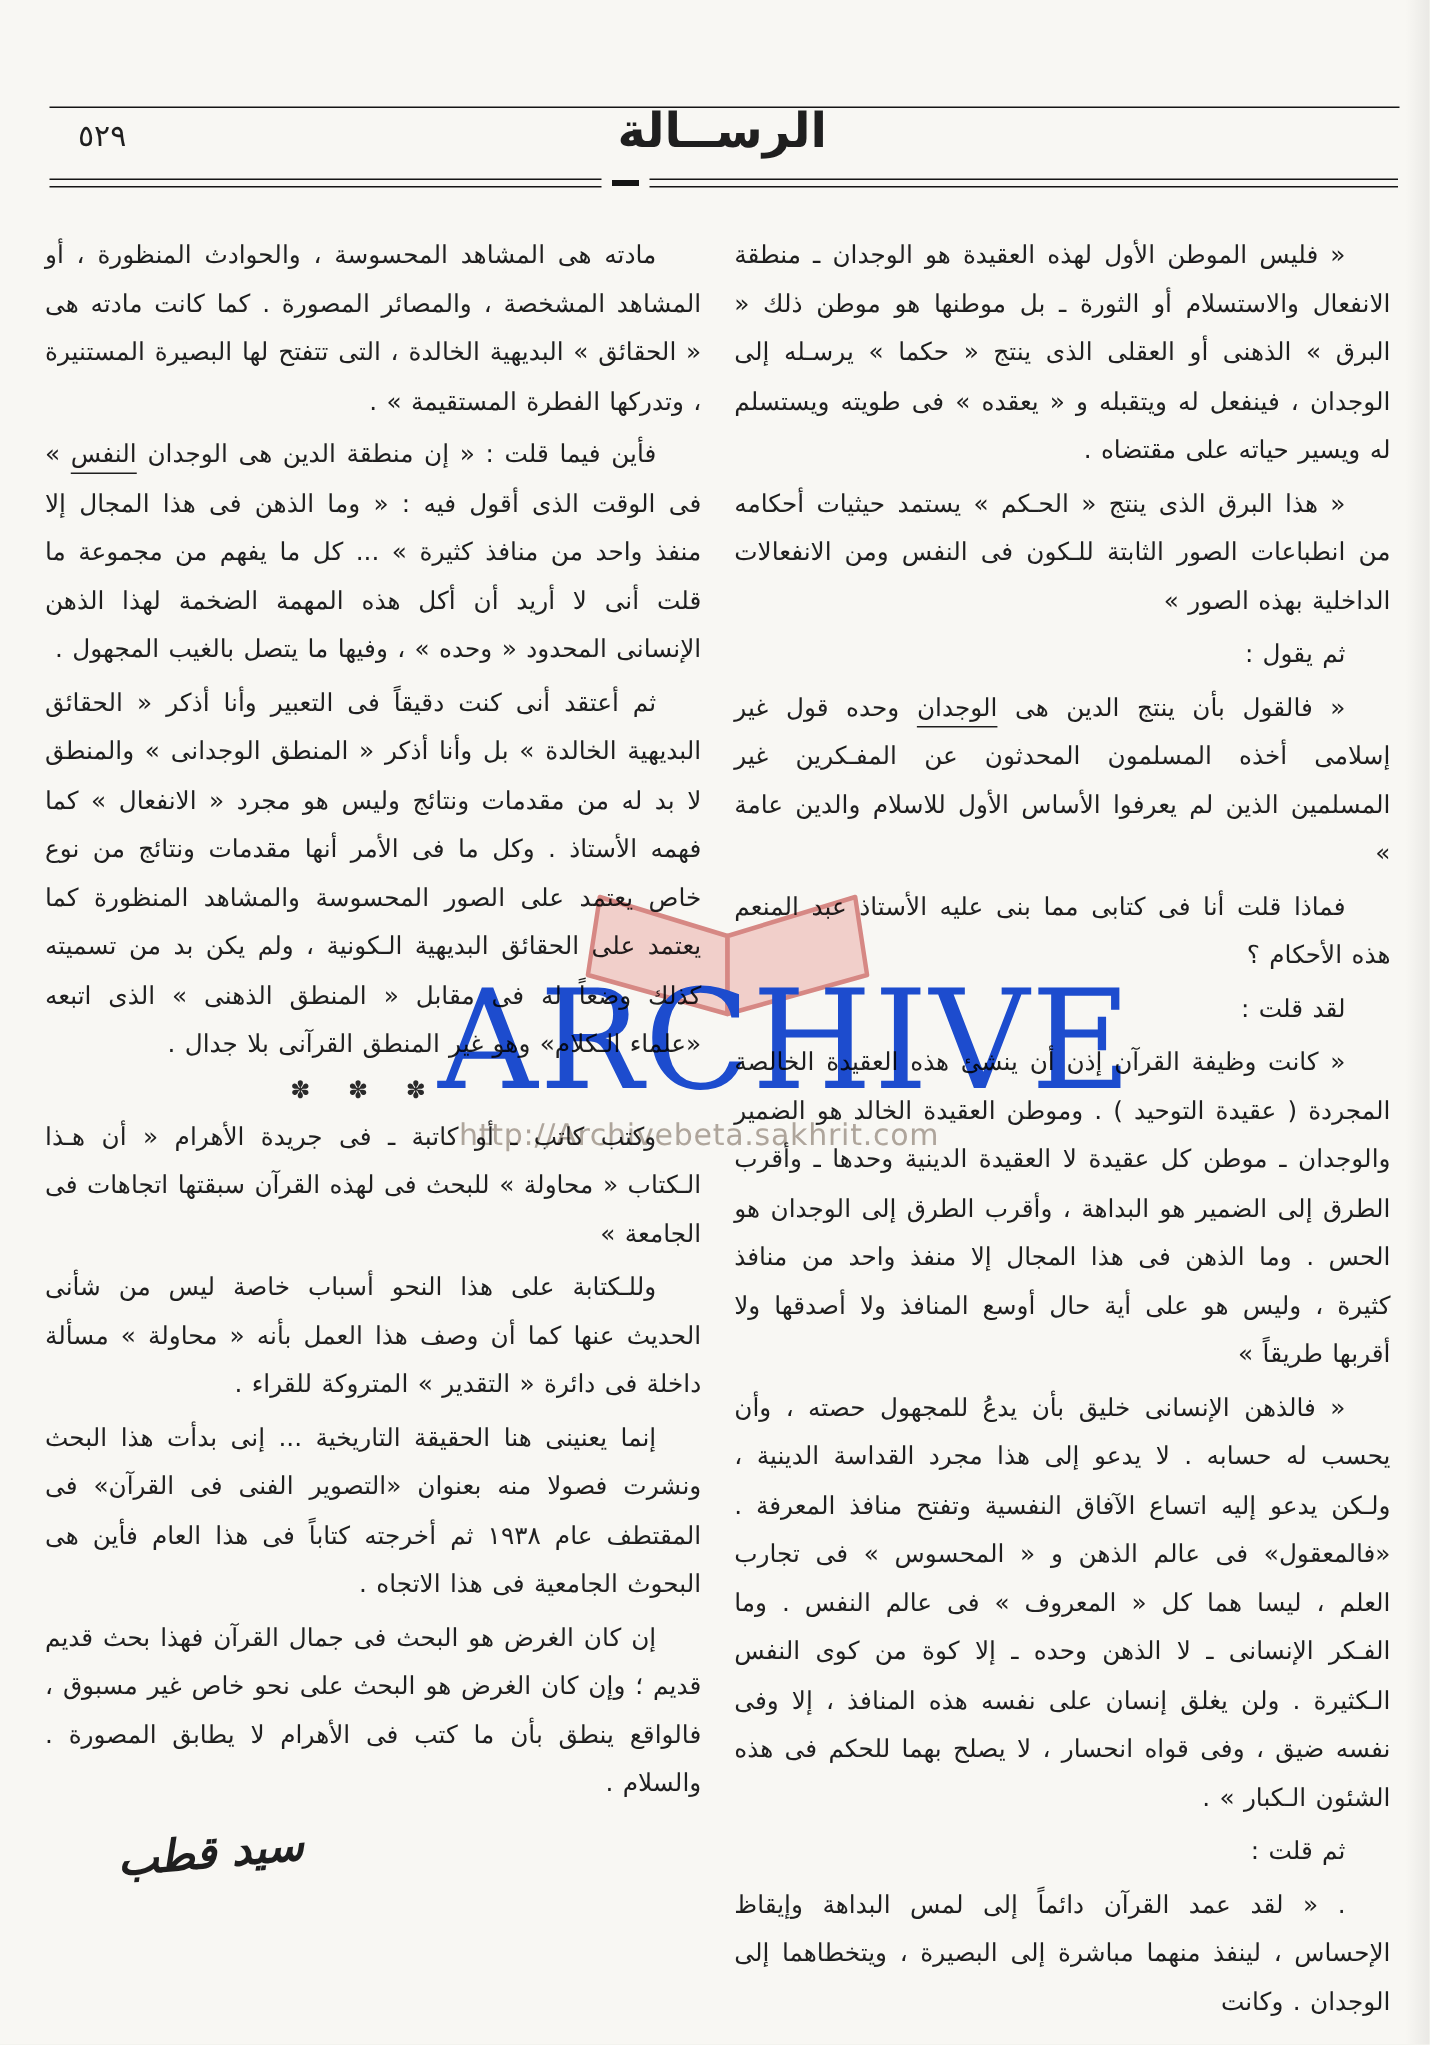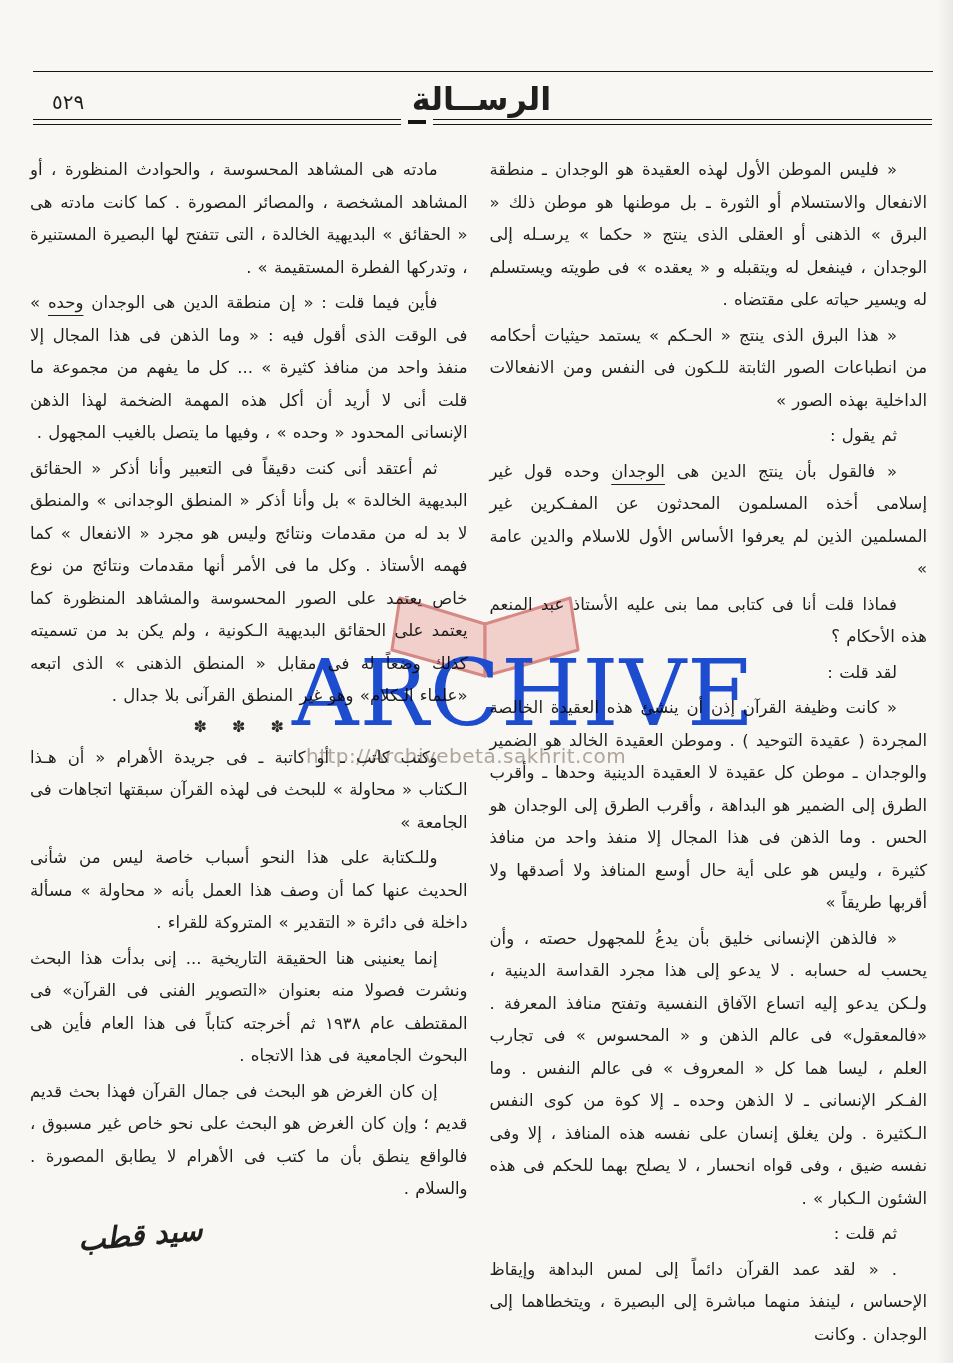--- a/index.html
+++ b/index.html
@@ -5,21 +5,21 @@
   html,body{margin:0;padding:0;}
   body{background:#e9e7e2;font-family:"DejaVu Sans",sans-serif;}
   .page{
     position:relative;width:953px;height:1363px;margin:0 auto;
     background:#f8f7f3;overflow:hidden;color:#1f1f1f;
   }
   .page::after{content:"";position:absolute;top:0;right:0;width:16px;height:100%;
     background:linear-gradient(to right,rgba(0,0,0,0),rgba(0,0,0,0.06));pointer-events:none;}
   
   .top-rule{position:absolute;top:71px;left:33px;right:20px;border-top:1.6px solid #141414;}
-  .page-header{position:absolute;top:80px;left:0;right:0;height:48px;padding-left:34px;}
+  .page-header{position:absolute;top:68px;left:0;right:0;height:48px;padding-left:34px;}
   .page-number{position:absolute;left:52px;top:10px;font-size:20px;letter-spacing:2px;}
   .journal-title{position:absolute;left:0;right:30px;top:0;text-align:center;
     font-size:32px;font-weight:bold;margin-left:40px;}
   .double-rule{position:absolute;top:119px;left:33px;right:21px;height:4px;
     border-top:1.5px solid #151515;border-bottom:1.5px solid #151515;}
   .rule-dash{position:absolute;left:368px;top:-4px;width:32px;height:12px;background:#f8f7f3;
     display:flex;align-items:center;justify-content:center;}
   .rule-dash::after{content:"";width:18px;height:3.5px;background:#151515;}
   
   .watermark{position:absolute;inset:0;pointer-events:none;mix-blend-mode:multiply;z-index:3;}
@@ -74,21 +74,21 @@
       <p>فماذا قلت أنا فى كتابى مما بنى عليه الأستاذ عبد المنعم هذه الأحكام ؟</p>
       <p>لقد قلت :</p>
       <p>« كانت وظيفة القرآن إذن أن ينشئ هذه العقيدة الخالصة المجردة ( عقيدة التوحيد ) . وموطن العقيدة الخالد هو الضمير والوجدان ـ موطن كل عقيدة لا العقيدة الدينية وحدها ـ وأقرب الطرق إلى الضمير هو البداهة ، وأقرب الطرق إلى الوجدان هو الحس . وما الذهن فى هذا المجال إلا منفذ واحد من منافذ كثيرة ، وليس هو على أية حال أوسع المنافذ ولا أصدقها ولا أقربها طريقاً »</p>
       <p>« فالذهن الإنسانى خليق بأن يدعُ للمجهول حصته ، وأن يحسب له حسابه . لا يدعو إلى هذا مجرد القداسة الدينية ، ولـكن يدعو إليه اتساع الآفاق النفسية وتفتح منافذ المعرفة . «فالمعقول» فى عالم الذهن و « المحسوس » فى تجارب العلم ، ليسا هما كل « المعروف » فى عالم النفس . وما الفـكر الإنسانى ـ لا الذهن وحده ـ إلا كوة من كوى النفس الـكثيرة . ولن يغلق إنسان على نفسه هذه المنافذ ، إلا وفى نفسه ضيق ، وفى قواه انحسار ، لا يصلح بهما للحكم فى هذه الشئون الـكبار » .</p>
       <p>ثم قلت :</p>
       <p>. « لقد عمد القرآن دائماً إلى لمس البداهة وإيقاظ الإحساس ، لينفذ منهما مباشرة إلى البصيرة ، ويتخطاهما إلى الوجدان . وكانت</p>
     </section>
 
     <section class="col col-left">
       <p>مادته هى المشاهد المحسوسة ، والحوادث المنظورة ، أو المشاهد المشخصة ، والمصائر المصورة . كما كانت مادته هى « الحقائق » البديهية الخالدة ، التى تتفتح لها البصيرة المستنيرة ، وتدركها الفطرة المستقيمة » .</p>
-      <p><span>فأين فيما قلت : « إن منطقة الدين هى الوجدان </span><span class="u">وحده</span><span> » فى الوقت الذى أقول فيه : « وما الذهن فى هذا المجال إلا منفذ واحد من منافذ كثيرة » ... كل ما يفهم من مجموعة ما قلت أنى لا أريد أن أكل هذه المهمة الضخمة لهذا الذهن الإنسانى المحدود « وحده » ، وفيها ما يتصل بالغيب المجهول .</span></p>
+      <p><span>فأين فيما قلت : « إن منطقة الدين هى الوجدان </span><span class="u">النفس</span><span> » فى الوقت الذى أقول فيه : « وما الذهن فى هذا المجال إلا منفذ واحد من منافذ كثيرة » ... كل ما يفهم من مجموعة ما قلت أنى لا أريد أن أكل هذه المهمة الضخمة لهذا الذهن الإنسانى المحدود « وحده » ، وفيها ما يتصل بالغيب المجهول .</span></p>
       <p>ثم أعتقد أنى كنت دقيقاً فى التعبير وأنا أذكر « الحقائق البديهية الخالدة » بل وأنا أذكر « المنطق الوجدانى » والمنطق لا بد له من مقدمات ونتائج وليس هو مجرد « الانفعال » كما فهمه الأستاذ . وكل ما فى الأمر أنها مقدمات ونتائج من نوع خاص يعتمد على الصور المحسوسة والمشاهد المنظورة كما يعتمد على الحقائق البديهية الـكونية ، ولم يكن بد من تسميته كذلك وضعاً له فى مقابل « المنطق الذهنى » الذى اتبعه «علماء الـكلام» وهو غير المنطق القرآنى بلا جدال .</p>
       <div class="separator">✽ ✽ ✽</div>
       <p>وكتب كاتب ـ أو كاتبة ـ فى جريدة الأهرام « أن هـذا الـكتاب « محاولة » للبحث فى لهذه القرآن سبقتها اتجاهات فى الجامعة »</p>
       <p>وللـكتابة على هذا النحو أسباب خاصة ليس من شأنى الحديث عنها كما أن وصف هذا العمل بأنه « محاولة » مسألة داخلة فى دائرة « التقدير » المتروكة للقراء .</p>
       <p>إنما يعنينى هنا الحقيقة التاريخية ... إنى بدأت هذا البحث ونشرت فصولا منه بعنوان «التصوير الفنى فى القرآن» فى المقتطف عام ١٩٣٨ ثم أخرجته كتاباً فى هذا العام فأين هى البحوث الجامعية فى هذا الاتجاه .</p>
       <p>إن كان الغرض هو البحث فى جمال القرآن فهذا بحث قديم قديم ؛ وإن كان الغرض هو البحث على نحو خاص غير مسبوق ، فالواقع ينطق بأن ما كتب فى الأهرام لا يطابق المصورة . والسلام .</p>
       <div class="signature">
         <span>سيد قطب</span>
       </div>
     </section>

